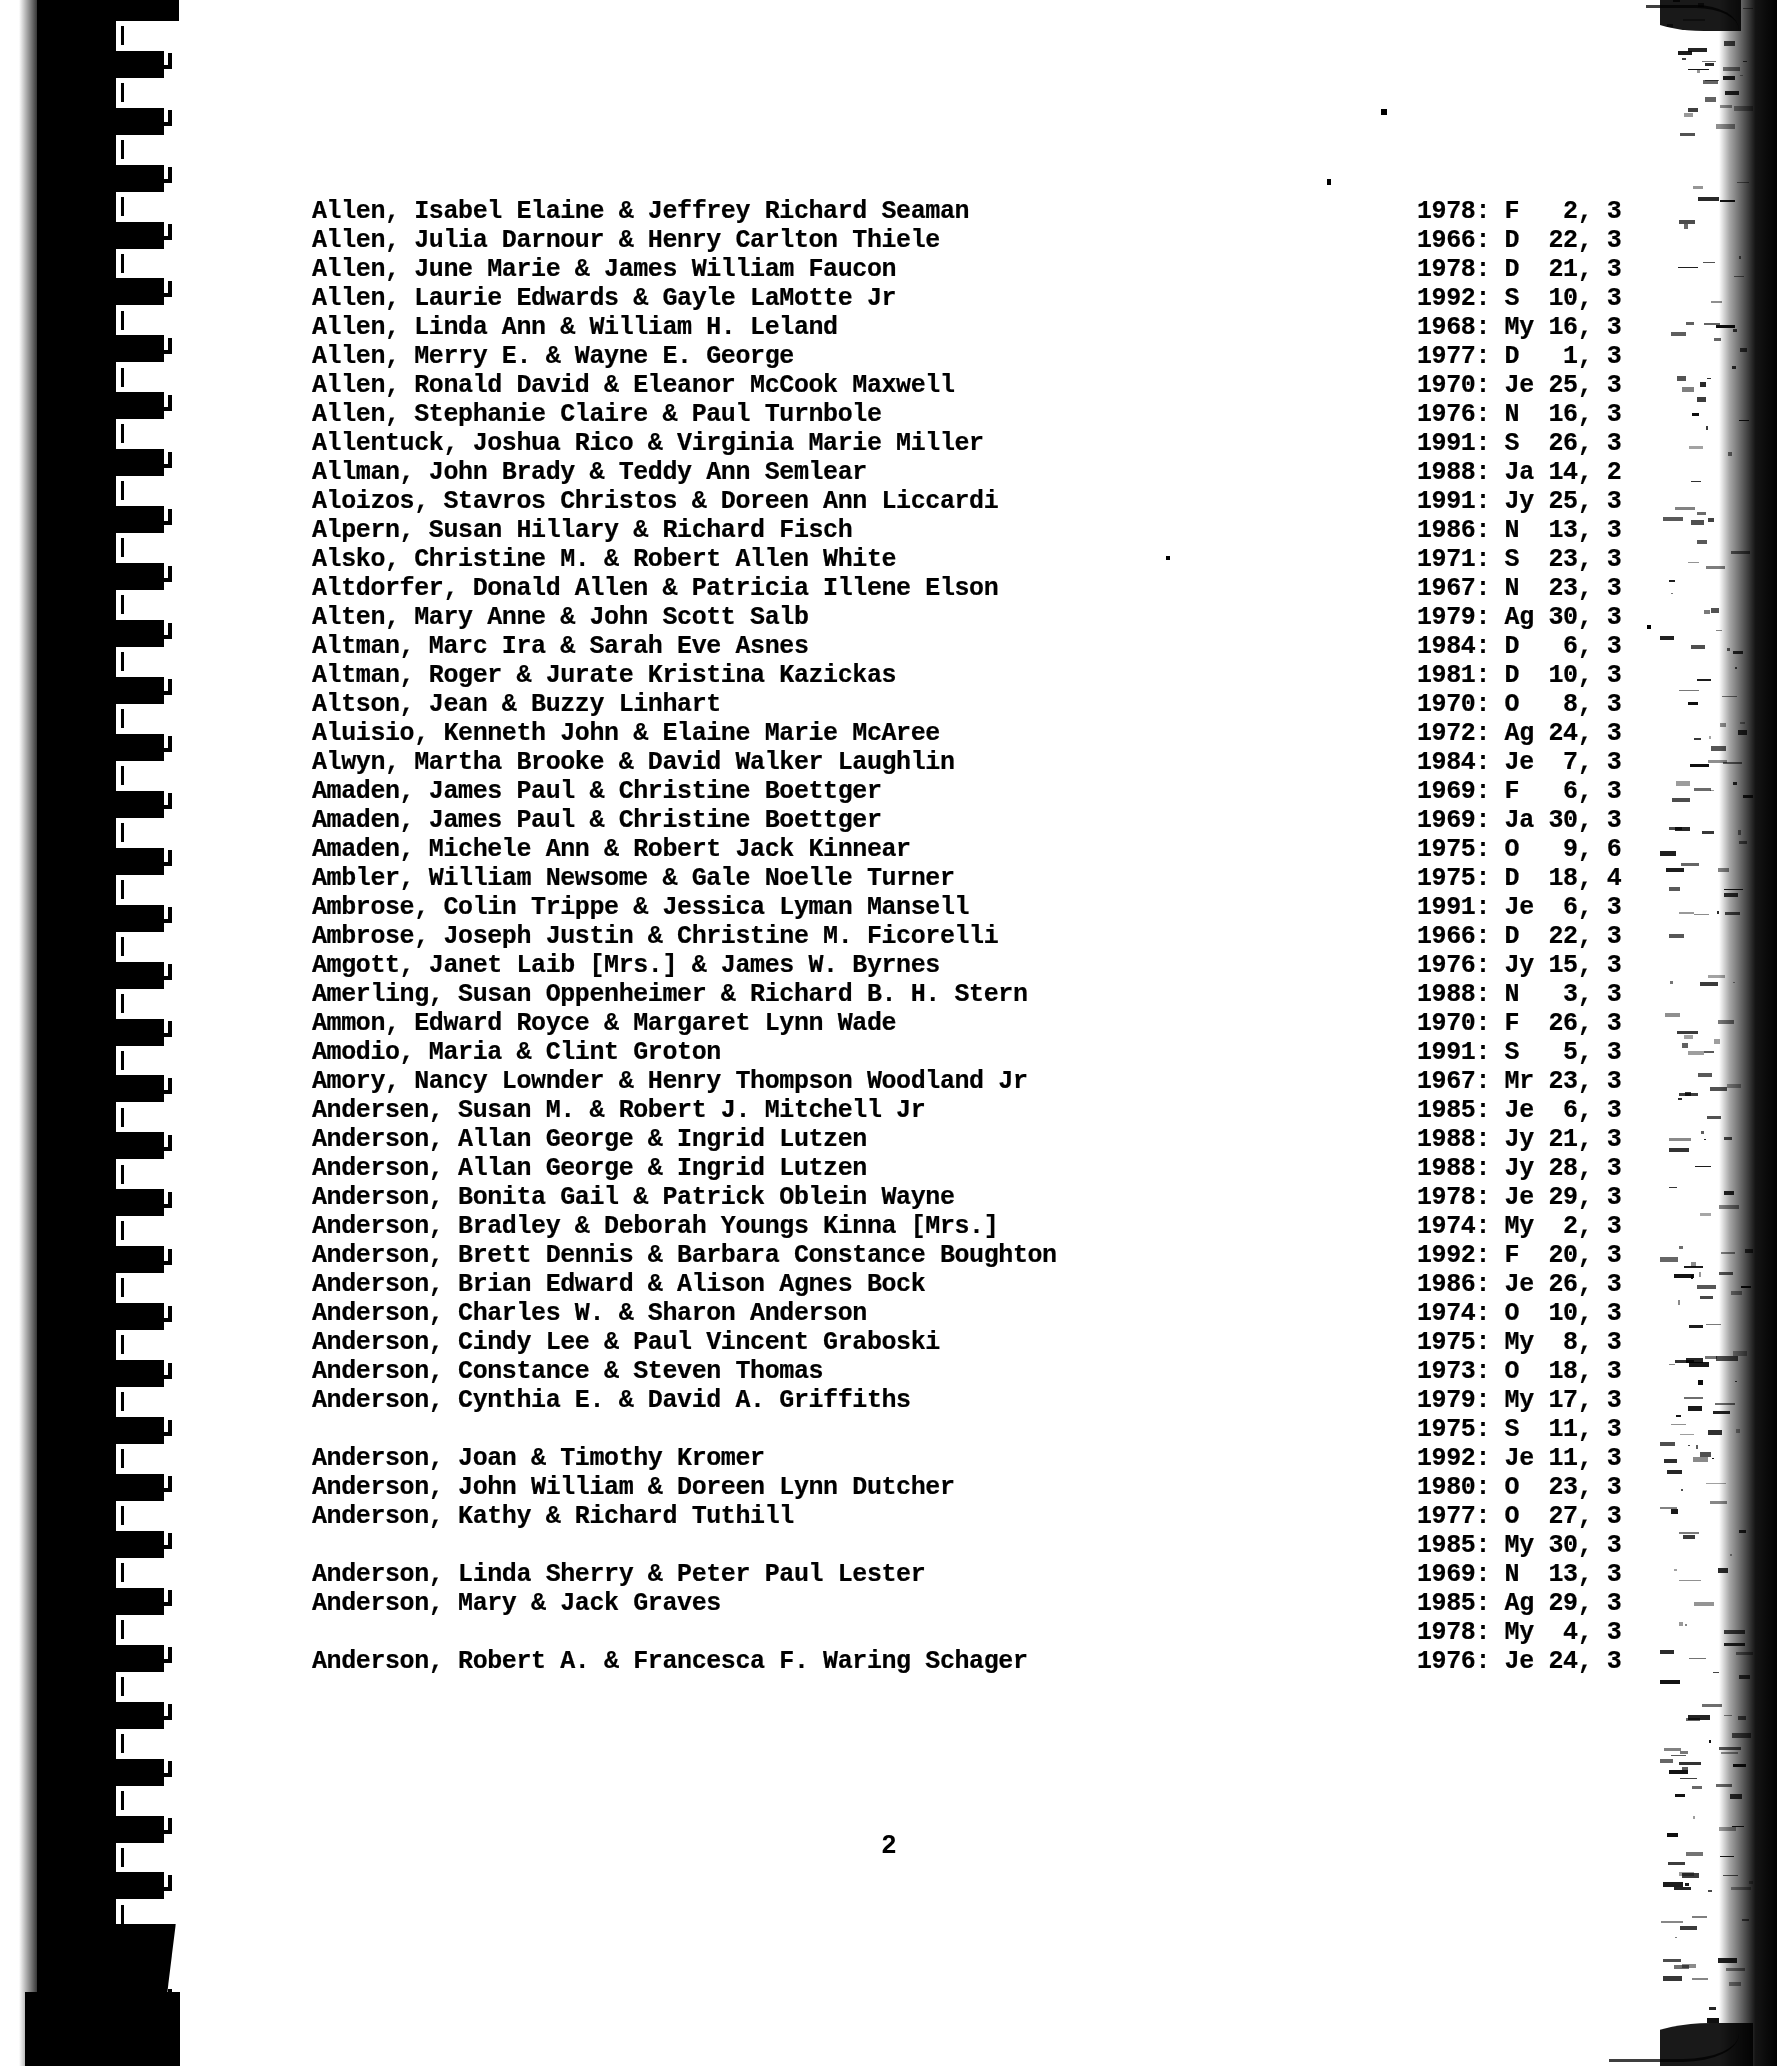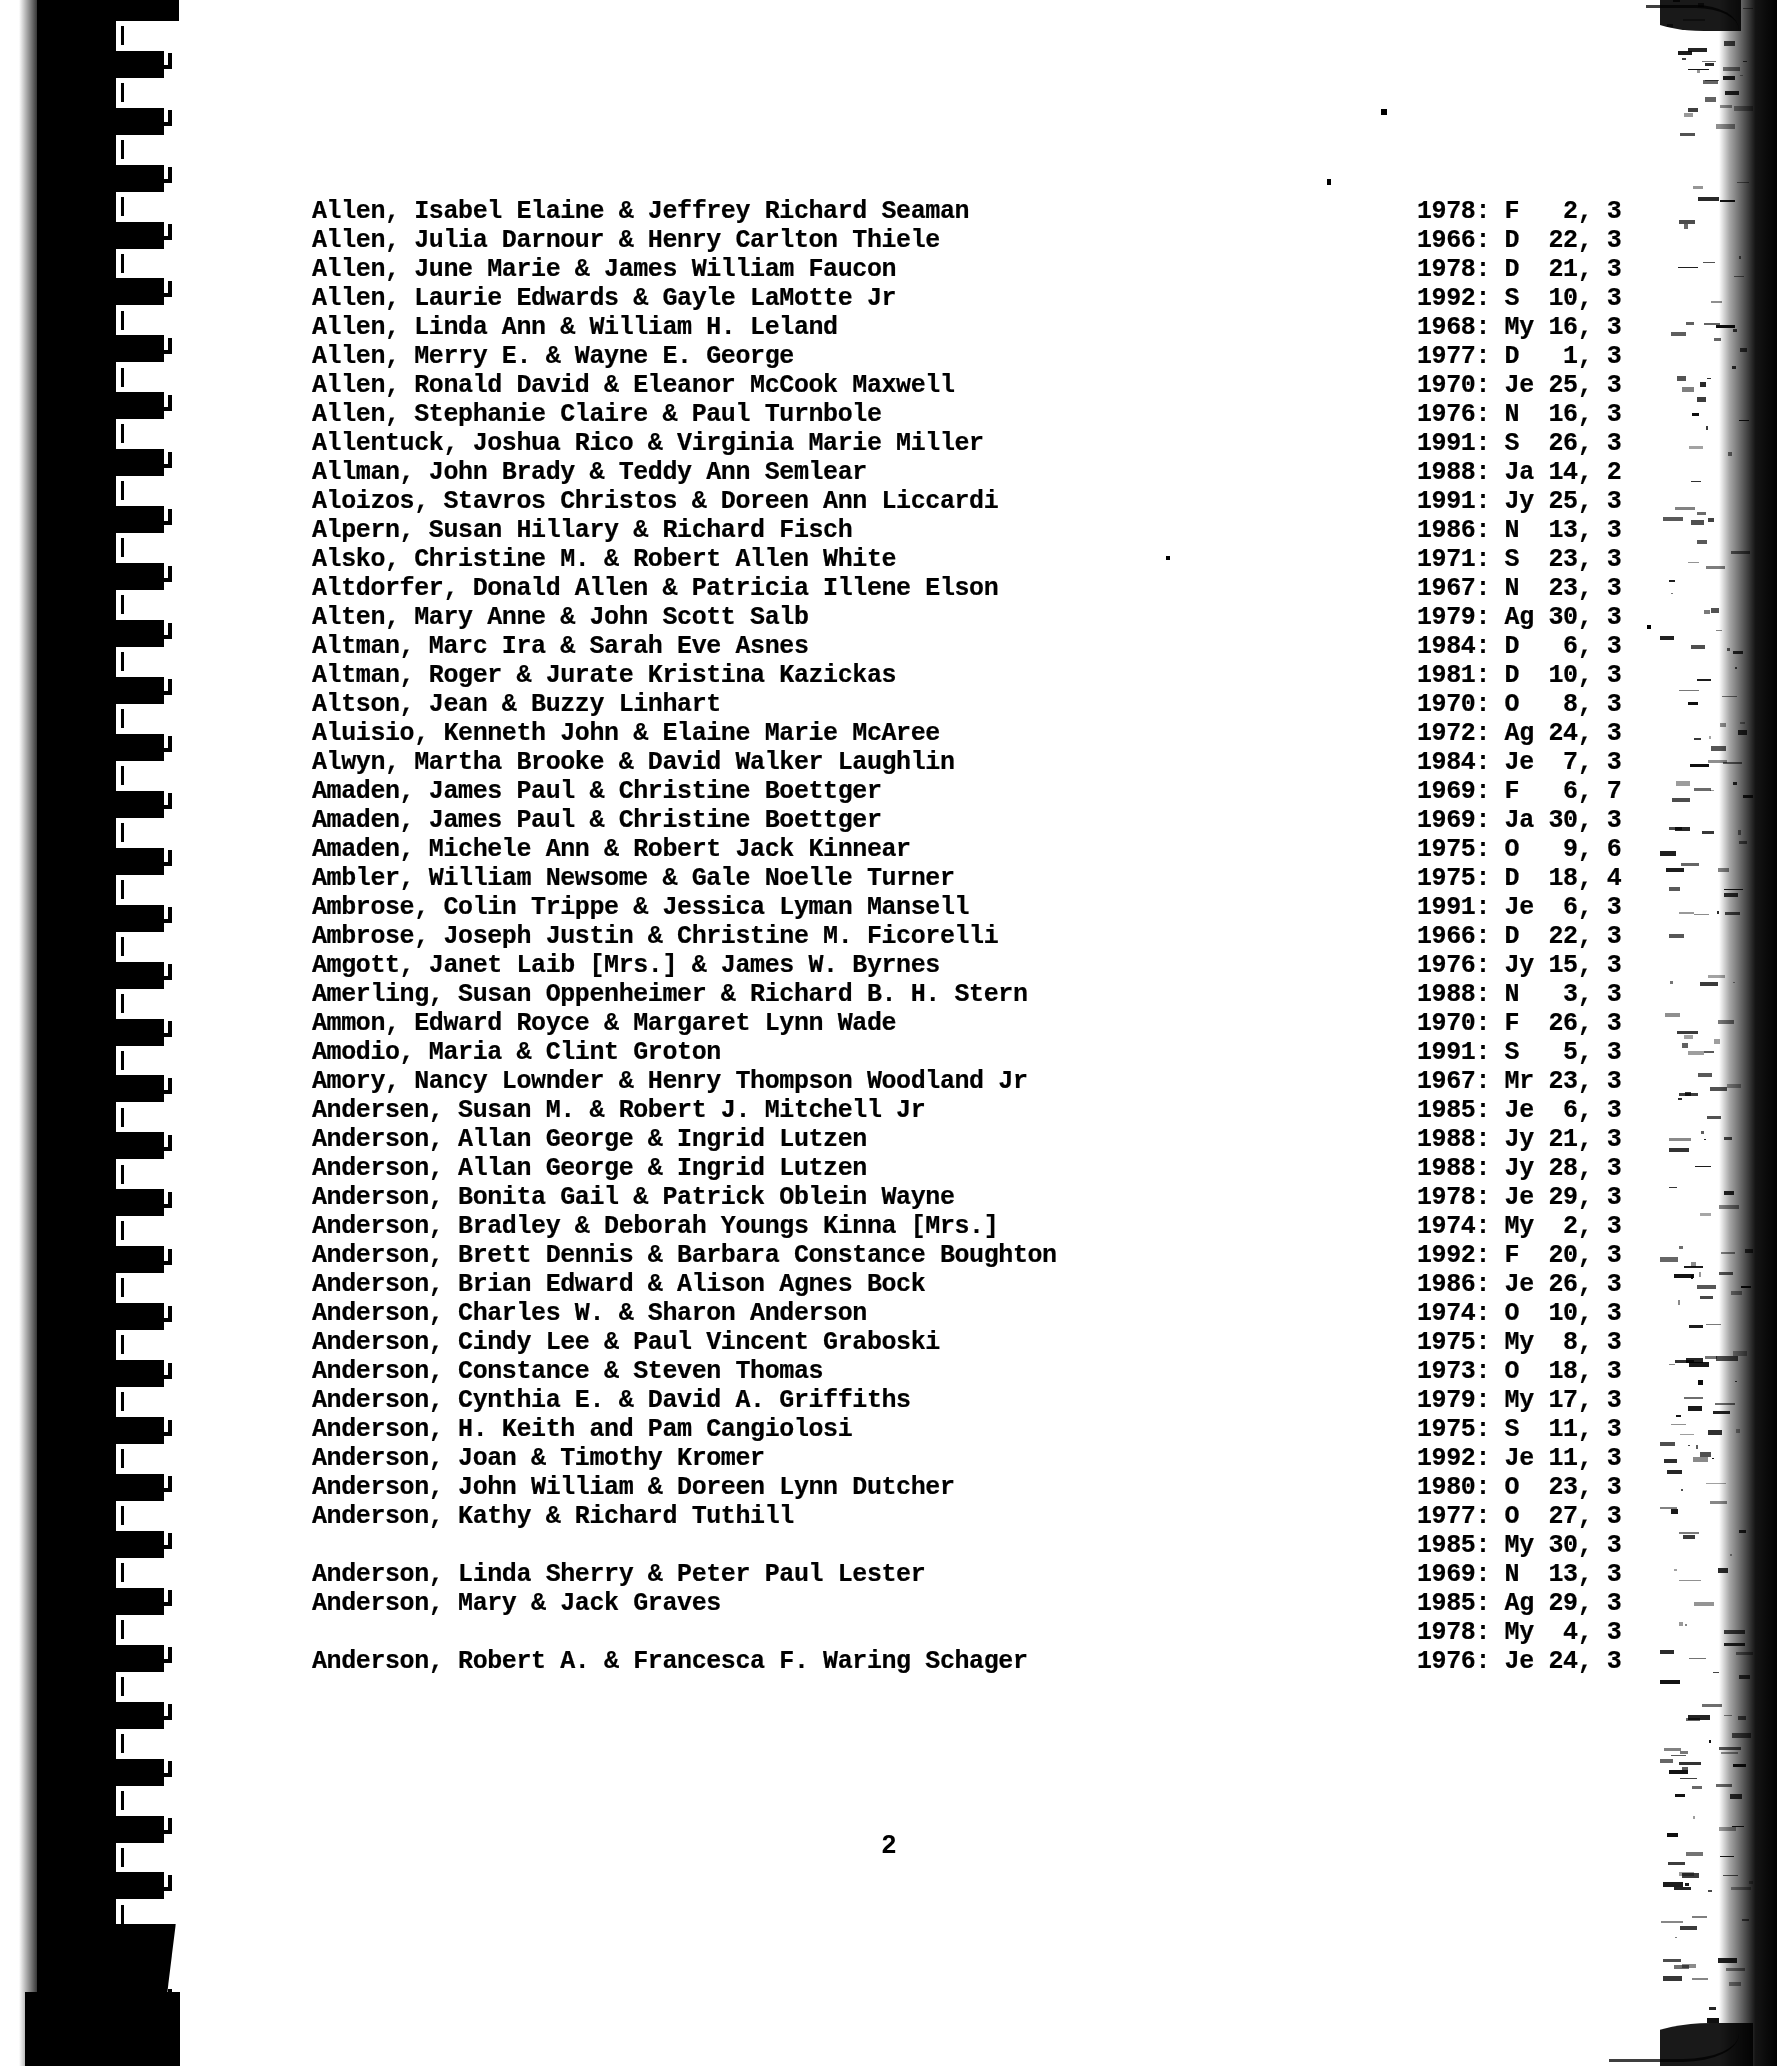--- a/index.html
+++ b/index.html
@@ -674,21 +674,21 @@
       <div class="entry-row"><span class="entry-name">Aloizos, Stavros Christos &amp; Doreen Ann Liccardi</span><span class="entry-date">1991: Jy 25, 3</span></div>
       <div class="entry-row"><span class="entry-name">Alpern, Susan Hillary &amp; Richard Fisch</span><span class="entry-date">1986: N  13, 3</span></div>
       <div class="entry-row"><span class="entry-name">Alsko, Christine M. &amp; Robert Allen White</span><span class="entry-date">1971: S  23, 3</span></div>
       <div class="entry-row"><span class="entry-name">Altdorfer, Donald Allen &amp; Patricia Illene Elson</span><span class="entry-date">1967: N  23, 3</span></div>
       <div class="entry-row"><span class="entry-name">Alten, Mary Anne &amp; John Scott Salb</span><span class="entry-date">1979: Ag 30, 3</span></div>
       <div class="entry-row"><span class="entry-name">Altman, Marc Ira &amp; Sarah Eve Asnes</span><span class="entry-date">1984: D   6, 3</span></div>
       <div class="entry-row"><span class="entry-name">Altman, Roger &amp; Jurate Kristina Kazickas</span><span class="entry-date">1981: D  10, 3</span></div>
       <div class="entry-row"><span class="entry-name">Altson, Jean &amp; Buzzy Linhart</span><span class="entry-date">1970: O   8, 3</span></div>
       <div class="entry-row"><span class="entry-name">Aluisio, Kenneth John &amp; Elaine Marie McAree</span><span class="entry-date">1972: Ag 24, 3</span></div>
       <div class="entry-row"><span class="entry-name">Alwyn, Martha Brooke &amp; David Walker Laughlin</span><span class="entry-date">1984: Je  7, 3</span></div>
-      <div class="entry-row"><span class="entry-name">Amaden, James Paul &amp; Christine Boettger</span><span class="entry-date">1969: F   6, 7</span></div>
+      <div class="entry-row"><span class="entry-name">Amaden, James Paul &amp; Christine Boettger</span><span class="entry-date">1969: F   6, 3</span></div>
       <div class="entry-row"><span class="entry-name">Amaden, James Paul &amp; Christine Boettger</span><span class="entry-date">1969: Ja 30, 3</span></div>
       <div class="entry-row"><span class="entry-name">Amaden, Michele Ann &amp; Robert Jack Kinnear</span><span class="entry-date">1975: O   9, 6</span></div>
       <div class="entry-row"><span class="entry-name">Ambler, William Newsome &amp; Gale Noelle Turner</span><span class="entry-date">1975: D  18, 4</span></div>
       <div class="entry-row"><span class="entry-name">Ambrose, Colin Trippe &amp; Jessica Lyman Mansell</span><span class="entry-date">1991: Je  6, 3</span></div>
       <div class="entry-row"><span class="entry-name">Ambrose, Joseph Justin &amp; Christine M. Ficorelli</span><span class="entry-date">1966: D  22, 3</span></div>
       <div class="entry-row"><span class="entry-name">Amgott, Janet Laib [Mrs.] &amp; James W. Byrnes</span><span class="entry-date">1976: Jy 15, 3</span></div>
       <div class="entry-row"><span class="entry-name">Amerling, Susan Oppenheimer &amp; Richard B. H. Stern</span><span class="entry-date">1988: N   3, 3</span></div>
       <div class="entry-row"><span class="entry-name">Ammon, Edward Royce &amp; Margaret Lynn Wade</span><span class="entry-date">1970: F  26, 3</span></div>
       <div class="entry-row"><span class="entry-name">Amodio, Maria &amp; Clint Groton</span><span class="entry-date">1991: S   5, 3</span></div>
       <div class="entry-row"><span class="entry-name">Amory, Nancy Lownder &amp; Henry Thompson Woodland Jr</span><span class="entry-date">1967: Mr 23, 3</span></div>
@@ -696,21 +696,21 @@
       <div class="entry-row"><span class="entry-name">Anderson, Allan George &amp; Ingrid Lutzen</span><span class="entry-date">1988: Jy 21, 3</span></div>
       <div class="entry-row"><span class="entry-name">Anderson, Allan George &amp; Ingrid Lutzen</span><span class="entry-date">1988: Jy 28, 3</span></div>
       <div class="entry-row"><span class="entry-name">Anderson, Bonita Gail &amp; Patrick Oblein Wayne</span><span class="entry-date">1978: Je 29, 3</span></div>
       <div class="entry-row"><span class="entry-name">Anderson, Bradley &amp; Deborah Youngs Kinna [Mrs.]</span><span class="entry-date">1974: My  2, 3</span></div>
       <div class="entry-row"><span class="entry-name">Anderson, Brett Dennis &amp; Barbara Constance Boughton</span><span class="entry-date">1992: F  20, 3</span></div>
       <div class="entry-row"><span class="entry-name">Anderson, Brian Edward &amp; Alison Agnes Bock</span><span class="entry-date">1986: Je 26, 3</span></div>
       <div class="entry-row"><span class="entry-name">Anderson, Charles W. &amp; Sharon Anderson</span><span class="entry-date">1974: O  10, 3</span></div>
       <div class="entry-row"><span class="entry-name">Anderson, Cindy Lee &amp; Paul Vincent Graboski</span><span class="entry-date">1975: My  8, 3</span></div>
       <div class="entry-row"><span class="entry-name">Anderson, Constance &amp; Steven Thomas</span><span class="entry-date">1973: O  18, 3</span></div>
       <div class="entry-row"><span class="entry-name">Anderson, Cynthia E. &amp; David A. Griffiths</span><span class="entry-date">1979: My 17, 3</span></div>
-      <div class="entry-row"><span class="entry-name">Anderson, H. Keith and Pam Cangiolosi</span><span class="entry-date">1975: S  11, 3</span></div>
+      <div class="entry-row"><span class="entry-date">1975: S  11, 3</span></div>
       <div class="entry-row"><span class="entry-name">Anderson, Joan &amp; Timothy Kromer</span><span class="entry-date">1992: Je 11, 3</span></div>
       <div class="entry-row"><span class="entry-name">Anderson, John William &amp; Doreen Lynn Dutcher</span><span class="entry-date">1980: O  23, 3</span></div>
       <div class="entry-row"><span class="entry-name">Anderson, Kathy &amp; Richard Tuthill</span><span class="entry-date">1977: O  27, 3</span></div>
       <div class="entry-row"><span class="entry-date">1985: My 30, 3</span></div>
       <div class="entry-row"><span class="entry-name">Anderson, Linda Sherry &amp; Peter Paul Lester</span><span class="entry-date">1969: N  13, 3</span></div>
       <div class="entry-row"><span class="entry-name">Anderson, Mary &amp; Jack Graves</span><span class="entry-date">1985: Ag 29, 3</span></div>
       <div class="entry-row"><span class="entry-date">1978: My  4, 3</span></div>
       <div class="entry-row"><span class="entry-name">Anderson, Robert A. &amp; Francesca F. Waring Schager</span><span class="entry-date">1976: Je 24, 3</span></div>
     </div>
 

